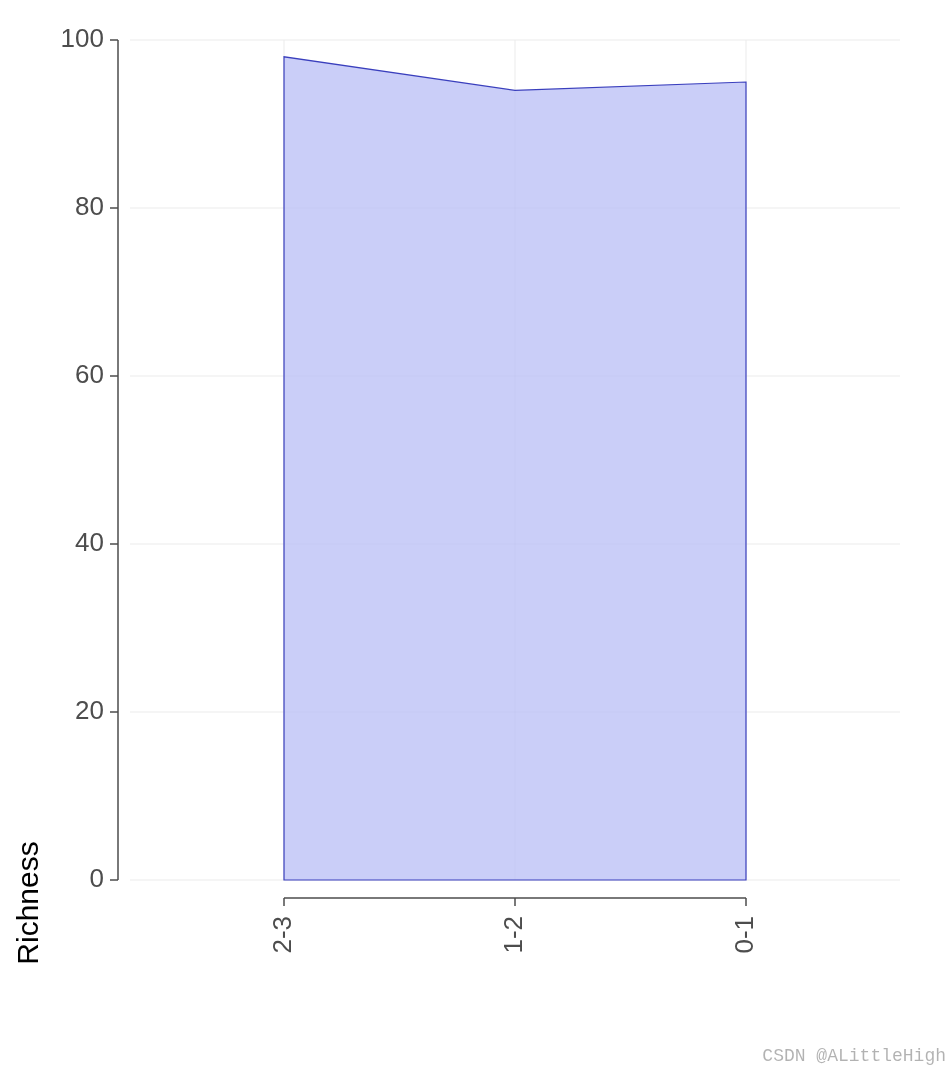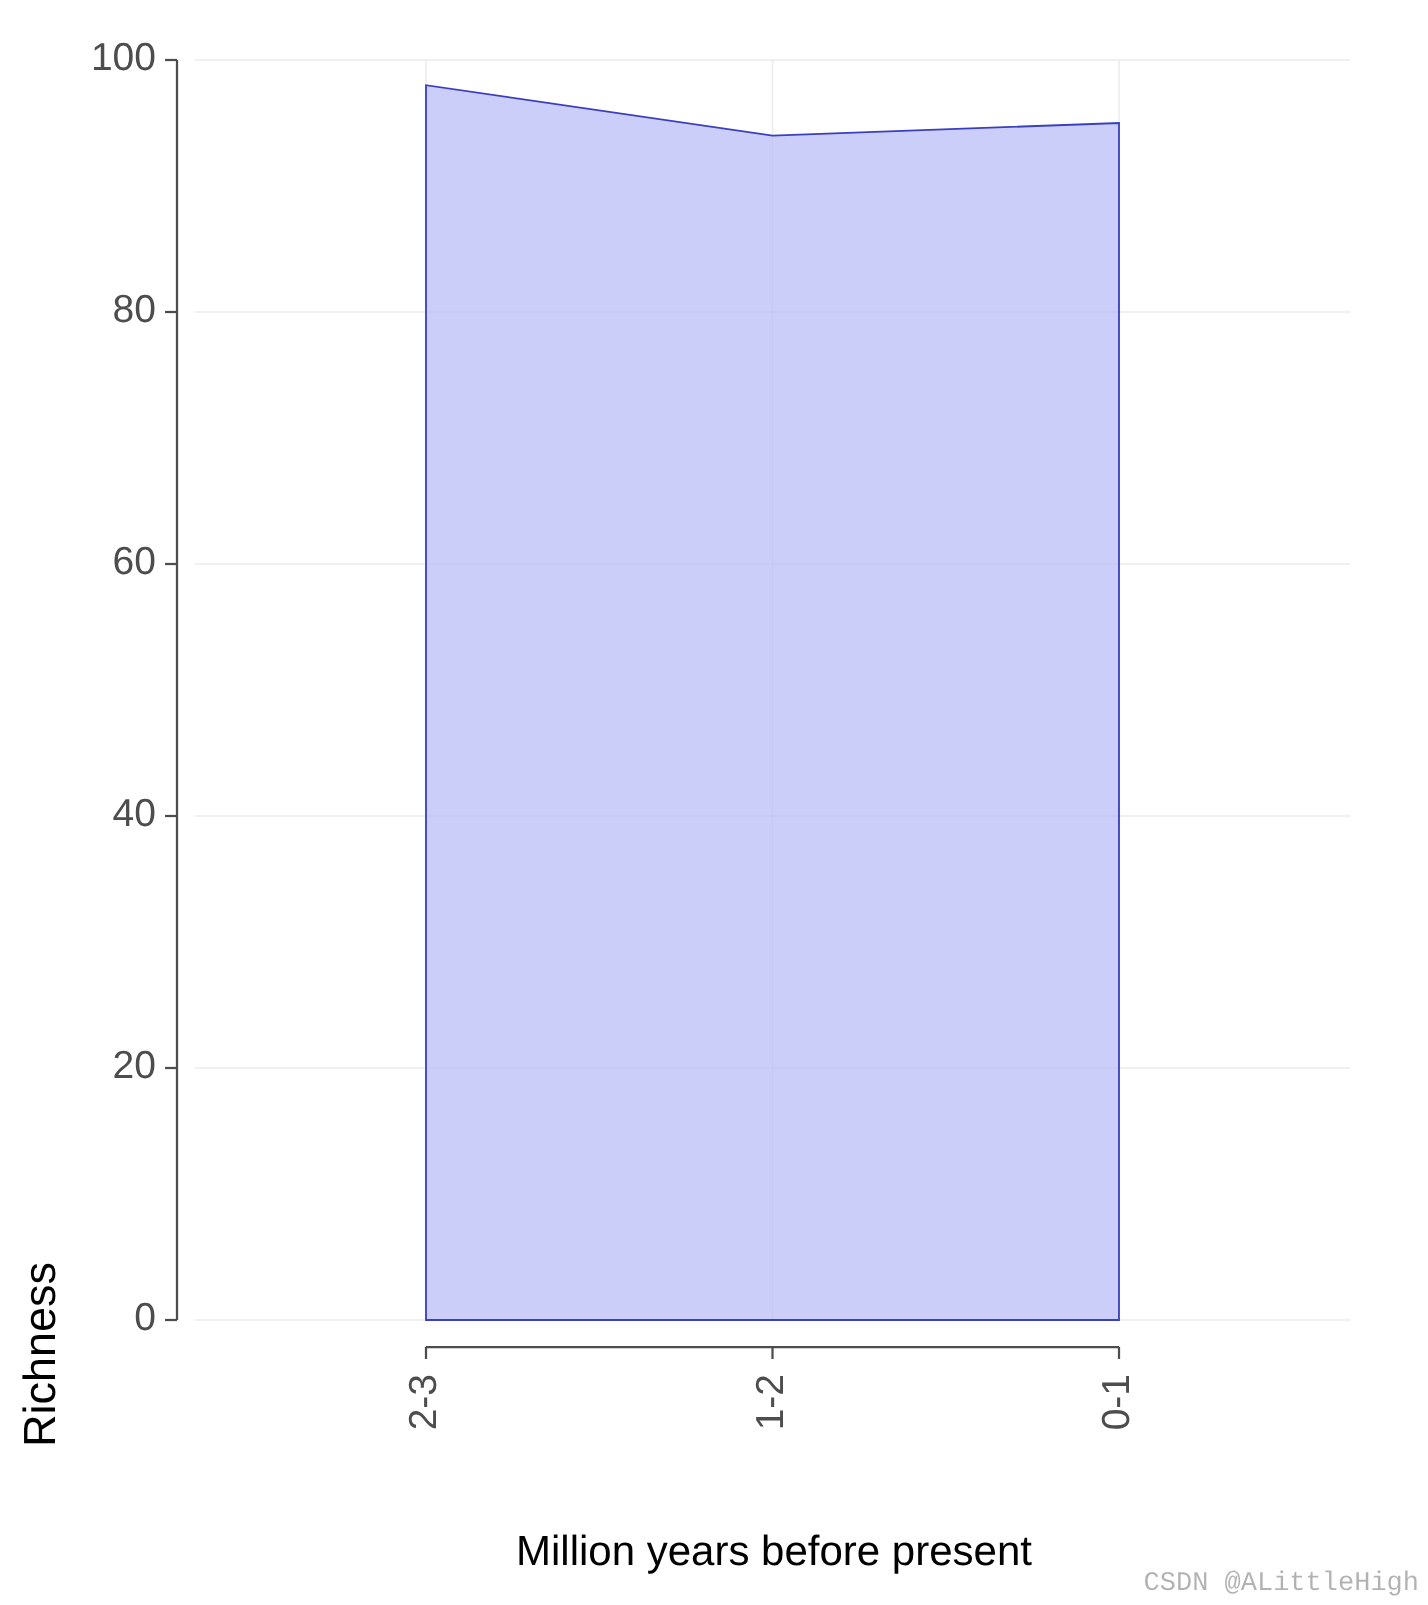--- a/index.html
+++ b/index.html
@@ -90,16 +90,15 @@
       <line x1="515" x2="515" y1="898" y2="906" stroke="#4d4d4d" stroke-width="1.5"></line>
       <text x="515" y="916" text-anchor="end" dominant-baseline="middle" font-size="26" fill="#4d4d4d" transform="rotate(-90 515 916)">1-2</text>
       <line x1="746" x2="746" y1="898" y2="906" stroke="#4d4d4d" stroke-width="1.5"></line>
       <text x="746" y="916" text-anchor="end" dominant-baseline="middle" font-size="26" fill="#4d4d4d" transform="rotate(-90 746 916)">0-1</text>
     </svg>
 
   <div class="ylabel">
     <span>Richness</span>
   </div>
 
-  <div class="xlabel">Million years before present</div>
 
   <div class="watermark">CSDN @ALittleHigh</div>
 </div>
 
 </body></html>

